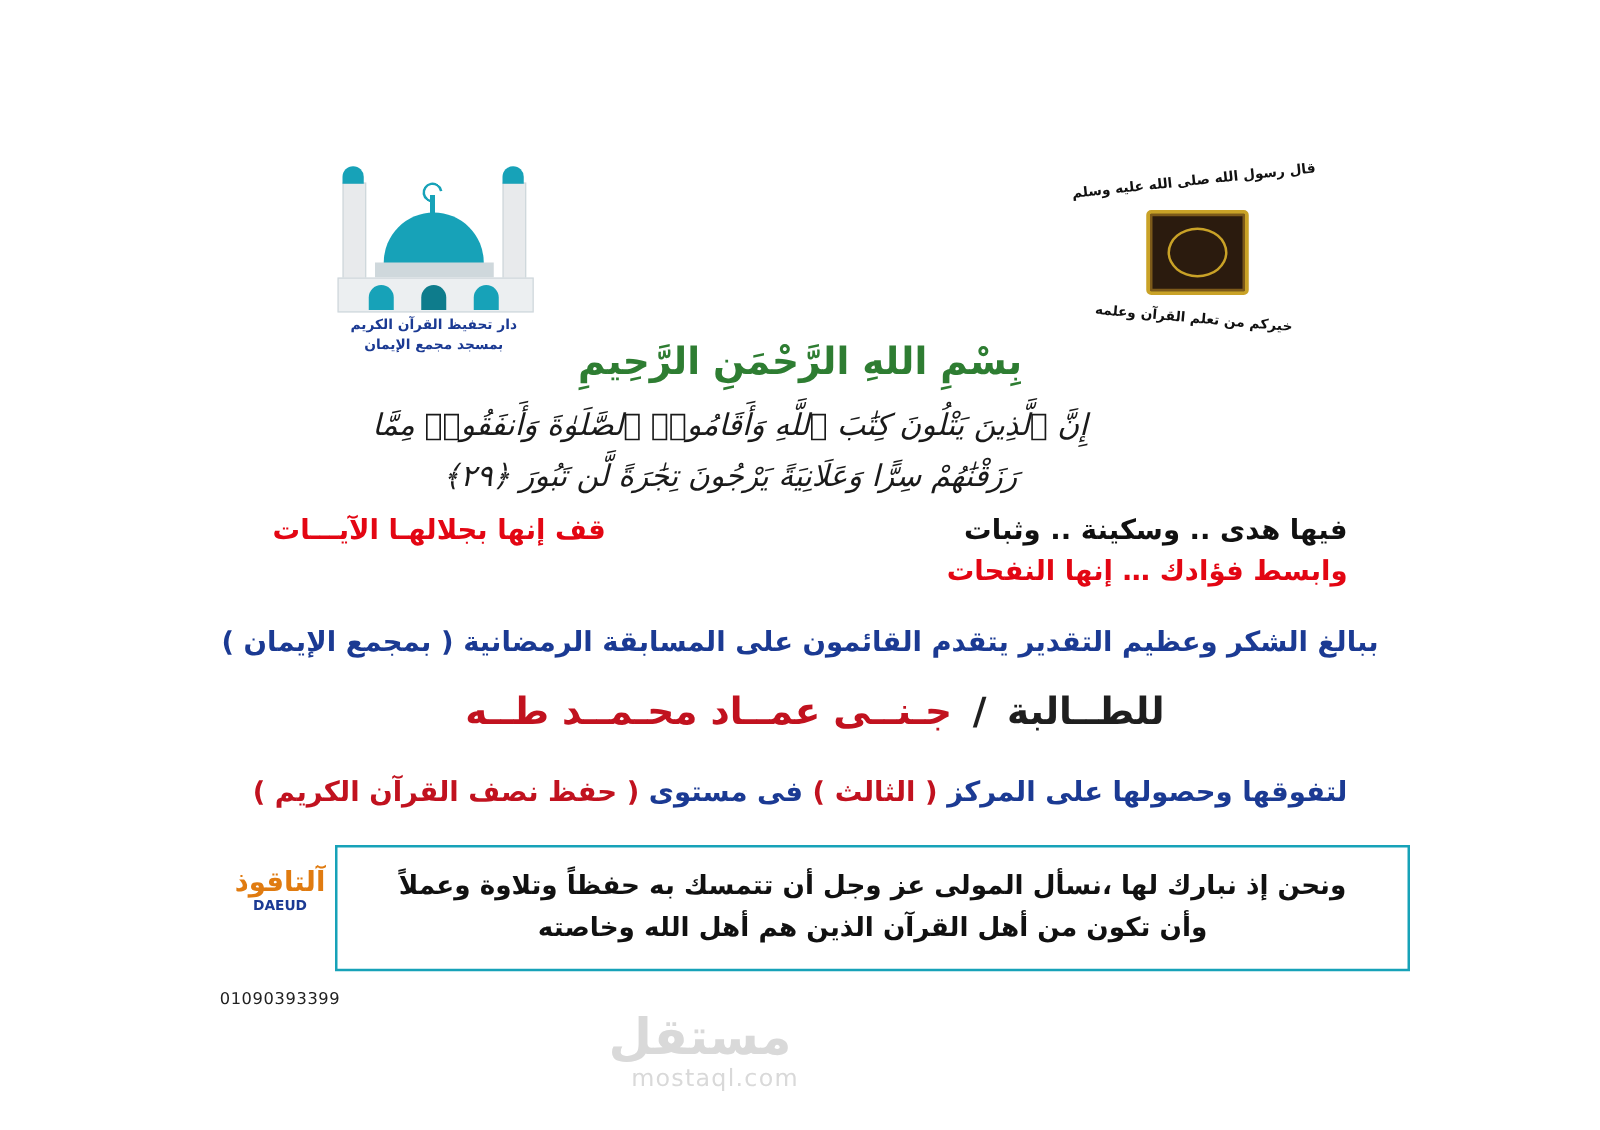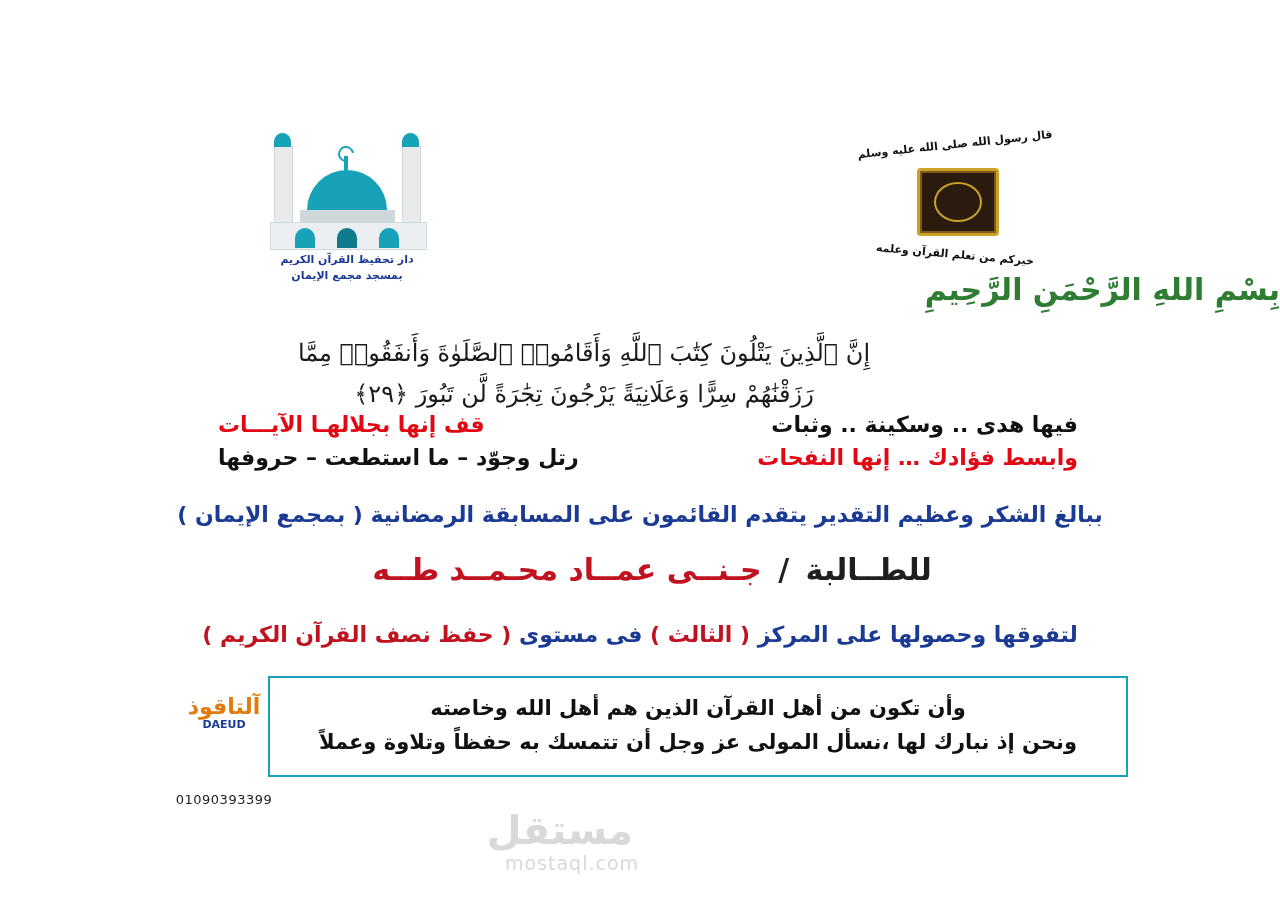--- a/index.html
+++ b/index.html
@@ -167,37 +167,39 @@
     border: 2px solid #c9a227;
     border-radius: 50% 50% 50% 50%;
   }
 
   
   .basmala {
     position: absolute;
     top: 272px;
     left: 0;
     width: 1280px;
+    text-align: center;
     font-size: 30px;
     font-weight: bold;
     color: #2e7d32;
     letter-spacing: 1px;
   }
 
   
   .ayah {
     position: absolute;
-    top: 333px;
+    top: 320px;
     left: 0;
     width: 1168px;
     text-align: center;
     color: #1a1a1a;
     font-size: 24px;
     line-height: 1.7;
     font-family: "DejaVu Serif", "Liberation Serif", serif;
+    font-style: italic;
   }
   .ayah .line { display: block; }
 
   
   .slogans {
     position: absolute;
     top: 412px;
     left: 218px;
     width: 860px;
   }
@@ -380,42 +382,41 @@
     <span class="line">رَزَقْنَٰهُمْ سِرًّا وَعَلَانِيَةً يَرْجُونَ تِجَٰرَةً لَّن تَبُورَ ﴿٢٩﴾</span>
   </div>
 
   <div class="slogans">
     <div class="slogan-row">
       <span class="txt-black">فيها هدى .. وسكينة .. وثبات</span>
       <span class="txt-red">قف إنها بجلالهـا الآيـــات</span>
     </div>
     <div class="slogan-row">
       <span class="txt-red">وابسط فؤادك … إنها النفحات</span>
-      <span class="txt-black">رتل وجوّد – ما استطعت – حروفها</span>
     </div>
   </div>
 
   <div class="line-thanks">ببالغ الشكر وعظيم التقدير يتقدم القائمون على المسابقة الرمضانية  ( بمجمع الإيمان  )</div>
 
   <div class="student-line">
     <span class="student-label">للطــالبة</span>
     <span class="student-sep">/</span>
     <span class="student-name">جـنــى عمــاد محـمــد طــه</span>
   </div>
 
   <div class="line-rank">
     <span>لتفوقها وحصولها على المركز</span>
     <span class="rank-value">( الثالث )</span>
     <span>فى مستوى</span>
     <span class="level-value">( حفظ  نصف القرآن الكريم  )</span>
   </div>
 
   <div class="dua-box">
+    <span class="line">ونحن إذ نبارك لها ،نسأل المولى عز وجل أن تتمسك به حفظاً وتلاوة وعملاً</span>
     <span class="line">وأن تكون من أهل القرآن الذين هم أهل الله وخاصته</span>
-    <span class="line">ونحن إذ نبارك لها ،نسأل المولى عز وجل أن تتمسك به حفظاً وتلاوة وعملاً</span>
   </div>
 
   <div class="designer">
     <div class="designer-mark">
       <div class="dm-word">آلتاقوذ</div>
       <div class="dm-sub">DAEUD</div>
     </div>
     <div class="designer-phone">01090393399</div>
   </div>
 

